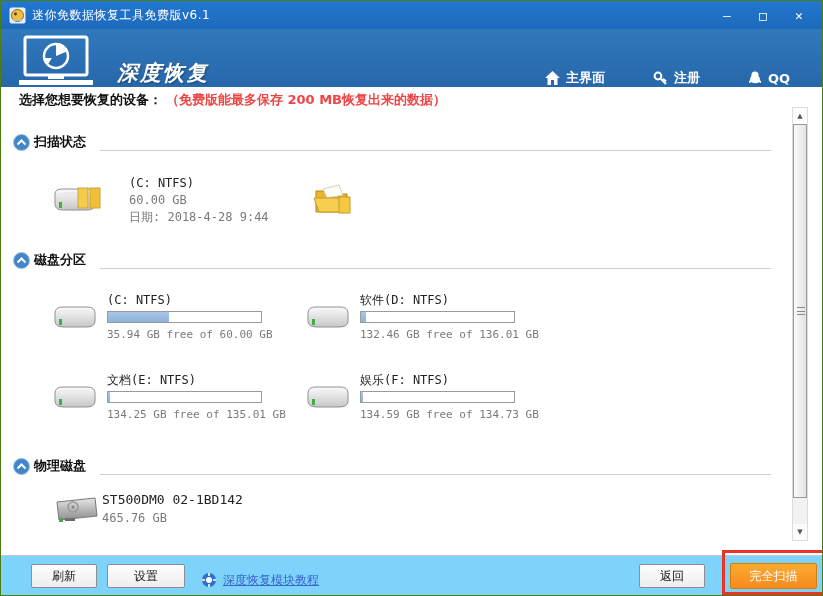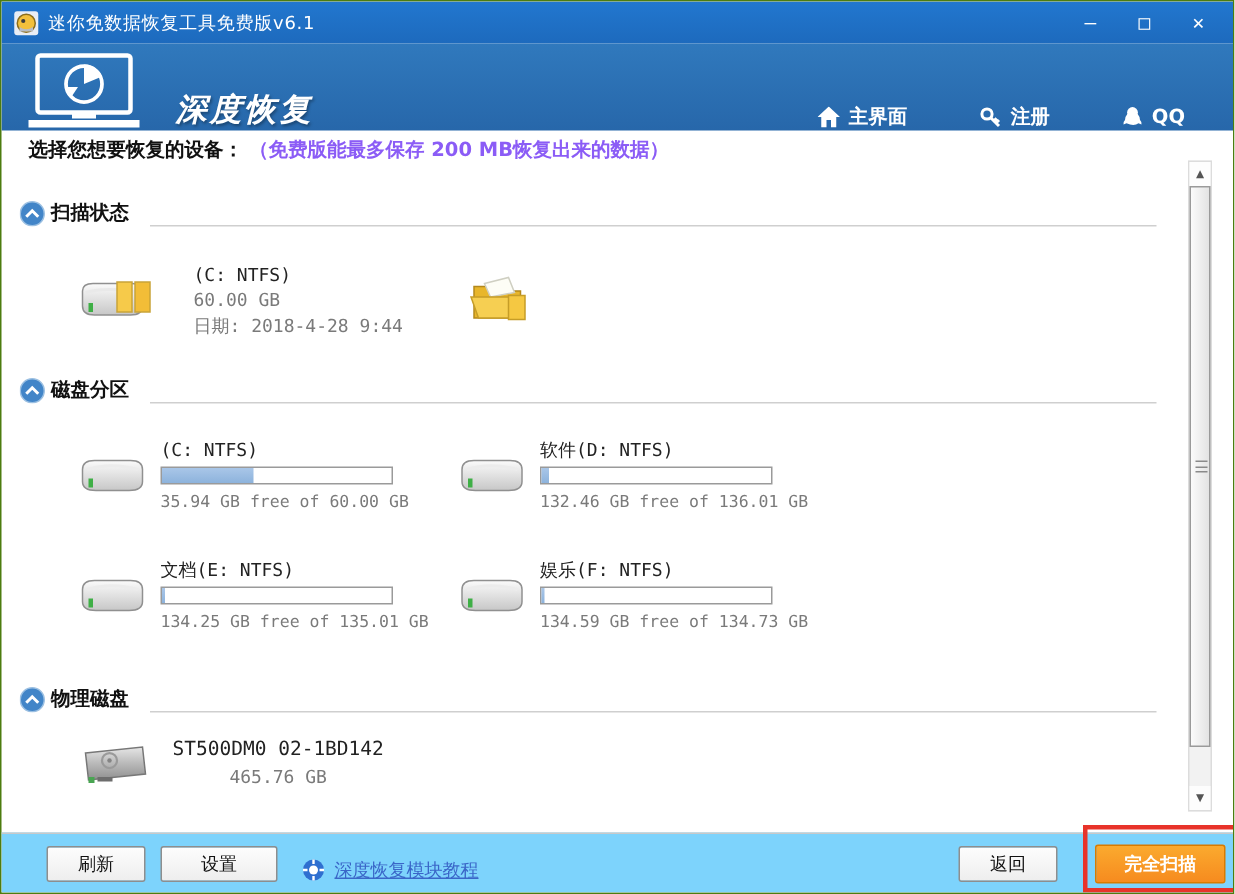--- a/index.html
+++ b/index.html
@@ -26,21 +26,21 @@
     display:flex; align-items:flex-end; color:#fff;
   }
   .logo { margin-left:14px; width:88px; height:52px; flex:0 0 auto; }
   .header-title { font-size:21px; font-weight:bold; font-style:italic; margin-left:14px;
     text-shadow:1px 1px 2px rgba(0,0,0,.35); letter-spacing:2px; }
   .nav { margin-left:auto; display:flex; align-items:center; gap:48px; margin-right:32px; }
   .nav-item { display:flex; align-items:center; gap:6px; font-size:13px; font-weight:bold; cursor:pointer; }
   .nav-item svg { display:block; }
   
   .notice { position:absolute; top:90px; left:18px; font-size:13px; font-weight:bold; color:#111; }
-  .notice .warn { color:#8b5cf6; margin-left:4px; }
+  .notice .warn { color:#ef4444; margin-left:4px; }
   
   .content { position:absolute; top:106px; left:12px; width:772px; height:450px; overflow:hidden; }
   .section-header { display:flex; align-items:flex-end; gap:4px;font-family:Liberation Mono, monospace; }
   .sh-scan { margin-top:26px; } .sh-part { margin-top:16px; } .sh-phys { margin-top:18px; }
   .collapse-ico { width:17px; height:17px; flex:0 0 auto; }
   .section-title { font-size:13px; font-weight:bold; color:#111; }
   .section-rule { flex:1; height:1px; background:#cfcfcf; margin:0 14px 0 10px; }
   .mono { font-family:"DejaVu Sans Mono", monospace; }
   .gray { color:#7a7a7a; }
   
@@ -58,21 +58,21 @@
   .part-item { width:253px; height:76px; display:flex; align-items:center; margin-bottom:4px; }
   .part-item .ico { width:48px; flex:0 0 auto; }
   .part-text { margin-left:8px; font-size:12px; line-height:16px; }
   .part-text .nm { color:#222; margin-bottom:3px; }
   .bar { width:155px; height:12px; border:1px solid #9a9a9a; background:#fff; margin:2px 0 4px 0; }
   .bar-fill { height:100%; background:linear-gradient(#a9c6e8,#8db3dc); }
   .free { font-size:11px; }
   
   .phys-item { display:flex; align-items:center; padding-left:38px; margin-top:16px; }
   .phys-item .ico { width:50px; flex:0 0 auto; }
-  .phys-text { margin-left:14px; font-size:12px; line-height:18px;text-align:center; }
+  .phys-text { margin-left:1px; font-size:12px; line-height:18px; }
   .phys-text .nm { color:#222; font-size:13px; }
   
   .scrollbar { position:absolute; top:106px; right:14px; width:16px; height:434px;
     background:#f2f2f2; border:1px solid #dcdcdc; }
   .sb-btn { position:absolute; left:0; width:14px; height:16px; background:#fdfdfd;
     display:flex; align-items:center; justify-content:center; font-size:7px; color:#555; }
   .sb-up { top:0; } .sb-down { bottom:0; }
   .sb-thumb { position:absolute; top:16px; left:0; width:14px; height:374px;
     background:linear-gradient(90deg,#fbfbfb,#e3e3e3); border:1px solid #9a9a9a; }
   .sb-grip { position:absolute; top:50%; left:3px; width:8px; height:8px; margin-top:-4px;
@@ -83,21 +83,21 @@
     background:#7dd3fc; border-top:1px solid #c9c9c9; }
   .btn { position:absolute; top:8px; height:24px; background:linear-gradient(#fdfdfd,#eeeeee);
     border:1px solid #8e8e8e; border-radius:2px; font-size:12px; color:#111;
     display:flex; align-items:center; justify-content:center; cursor:pointer;
     font-family:"DejaVu Sans", sans-serif; }
   .btn-refresh { left:30px; width:66px; }
   .btn-settings { left:106px; width:78px; }
   .btn-back { left:638px; width:66px; }
   .btn-fullscan { left:729px; width:87px; top:7px; height:26px;
     background:linear-gradient(#fbaa2e,#f68b1f); border:1px solid #d97b00;
-    color:#fff; font-weight:bold; }
+    color:#fff; font-weight:normal; }
   .tutorial { position:absolute; left:200px; top:16px; display:flex; align-items:flex-start; gap:6px; }
   .tutorial a { font-size:12px; color:#3a66c8; text-decoration:underline; cursor:pointer; }
   
   .annotation { position:absolute; left:721px; top:549px; width:106px; height:45px;
     border:3px solid #e8332a; pointer-events:none; }
 </style>
 </head>
 <body>
 
 <div class="window">

